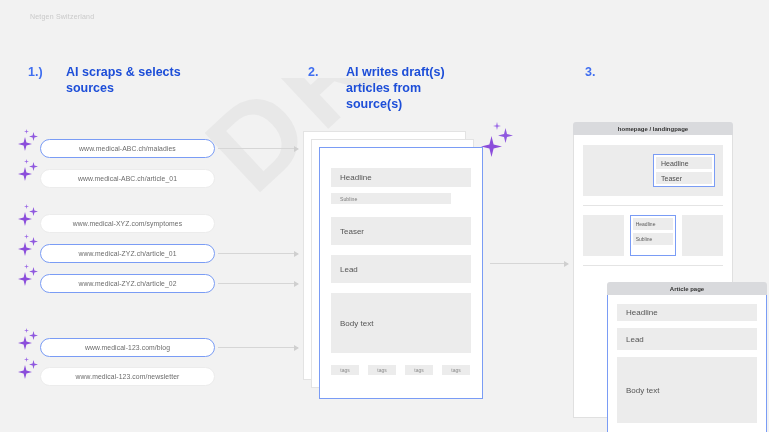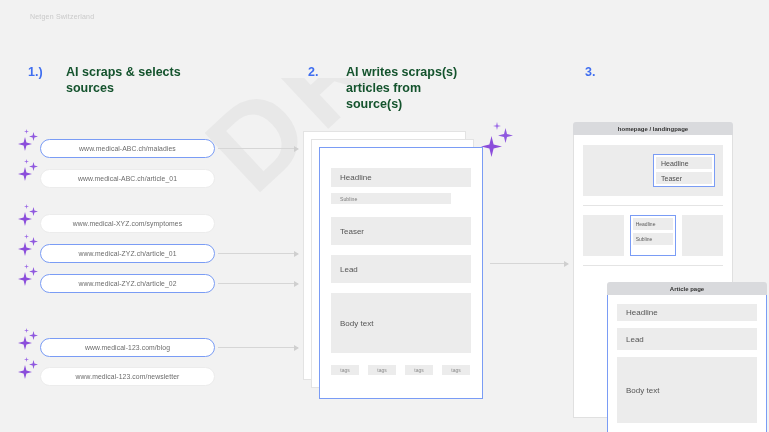--- a/index.html
+++ b/index.html
@@ -43,21 +43,21 @@
     font-family: "Liberation Sans", sans-serif;
   }
 
   
   .step { position: absolute; display: flex; gap: 12px; }
   .step .num {
     color: #3f6ef0; font-weight: 700; font-size: 12.5px;
     line-height: 16px; flex: 0 0 auto;
   }
   .step .ttl {
-    color: #14532d; font-weight: 700; font-size: 12.5px;
+    color: #1d4ed8; font-weight: 700; font-size: 12.5px;
     line-height: 16px; white-space: pre-line;
   }
   #step1 { left: 28px; top: 64px; }
   #step1 .num { width: 26px; }
   #step2 { left: 308px; top: 64px; }
   #step2 .num { width: 26px; }
   #step3 { left: 585px; top: 64px; }
   #step3 .num { width: 26px; }
 
   
@@ -210,21 +210,21 @@
     <span>DRAFT</span>
   </div>
 
   <div class="step" id="step1">
     <div class="num">1.)</div>
     <div class="ttl">AI scraps &amp; selects
 sources</div>
   </div>
   <div class="step" id="step2">
     <div class="num">2.</div>
-    <div class="ttl">AI writes scraps(s)
+    <div class="ttl">AI writes draft(s)
 articles from
 source(s)</div>
   </div>
   <div class="step" id="step3">
     <div class="num">3.</div>
   </div>
 
   <div class="sparks" style="left:18px;top:129px">
     <i class="sp sm"></i>
       <i class="sp mid"></i>

